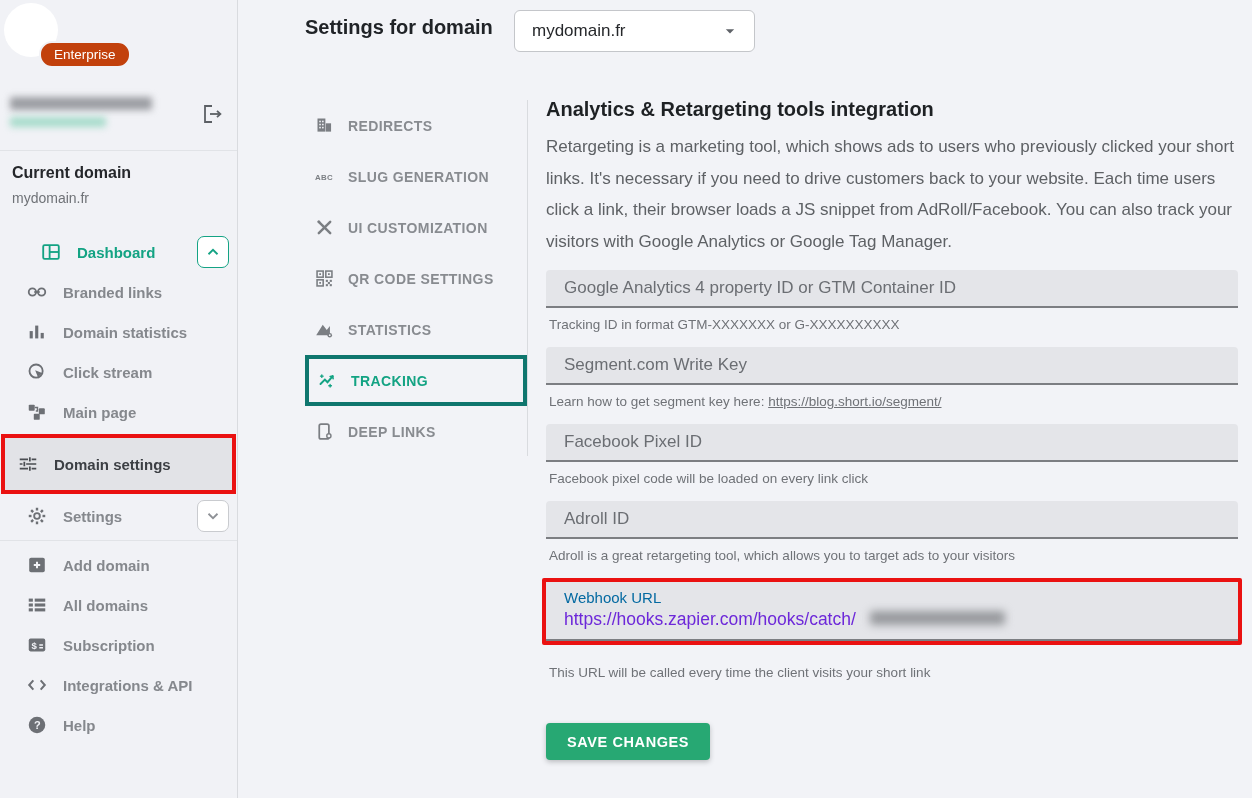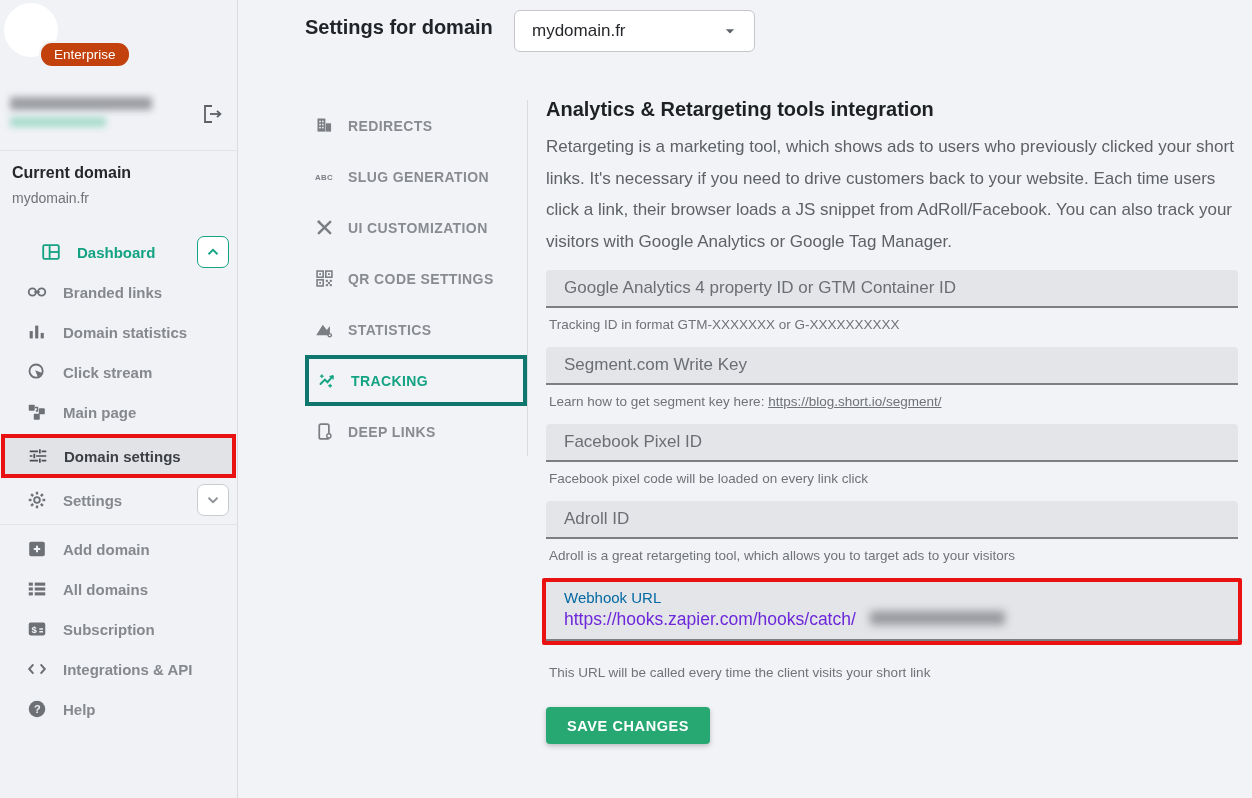--- a/index.html
+++ b/index.html
@@ -44,21 +44,21 @@
   .nav-item .nicon { width:22px; height:22px; flex:0 0 22px; color:#6d7075; display:flex; align-items:center; justify-content:center; }
   .nav-item.active { color:#13a383;padding-left:40px; }
   .nav-item.active .nicon { color:#13a383; }
   .mini-btn {
     margin-left:auto; width:32px; height:32px; border-radius:7px;
     background:#fff; display:flex; align-items:center; justify-content:center; cursor:pointer;
   }
   .mini-btn.up   { border:1.5px solid #14a384; color:#14a384; }
   .mini-btn.down { border:1.5px solid #c9cbcf; color:#8e9196; }
   .red-frame-row { border:4px solid #ea1111; margin:2px 1px 0 1px; }
-  .red-frame-row .nav-item { height:36px; background:#e2e3e7; color:#3c3f44; padding-left:22px; }
+  .red-frame-row .nav-item { height:52px; background:#e2e3e7; color:#3c3f44; padding-left:12px; }
   .red-frame-row .nav-item .nicon { color:#4a4d52; }
   .nav-item.settings-row { height:44px; }
   .nav-hr { height:1px; background:#e1e3e7; margin:2px 0 4px 0; }
 
   
   .page-title { position:absolute; left:305px; top:16px; font-size:20px; font-weight:700; color:#202327; }
   .domain-select {
     position:absolute; left:514px; top:10px; width:241px; height:42px;
     background:#fff; border:1px solid #c4c6ca; border-radius:6px;
     display:flex; align-items:center; padding:0 14px 0 17px;
@@ -98,21 +98,21 @@
   .webhook-field {
     background:#e4e5e9; border-bottom:2px solid #7c7e82; padding:7px 18px 9px 18px; cursor:text;
   }
   .webhook-field .wh-label { font-size:15px; color:#0369a1; margin-bottom:3px; }
   .webhook-field .wh-value { font-size:17.5px; color:#6d28d9; white-space:nowrap; }
   .blur-blob {
     display:inline-block; width:135px; height:14px; background:#97999d;
     border-radius:2px; filter:blur(4px); margin-left:14px;
   }
   .save-btn {
-    margin-top:12px; height:37px; padding:0 21px; border:none; border-radius:4px;
+    margin-top:28px; height:37px; padding:0 21px; border:none; border-radius:4px;
     background:#27a873; color:#fff; font-family:inherit; font-size:14.5px; font-weight:700;
     letter-spacing:.6px; cursor:pointer; box-shadow:0 2px 5px rgba(60,64,67,.3);
   }
   svg { display:block; }
 </style>
 </head>
 <body>
 
 <div class="screen">
 

